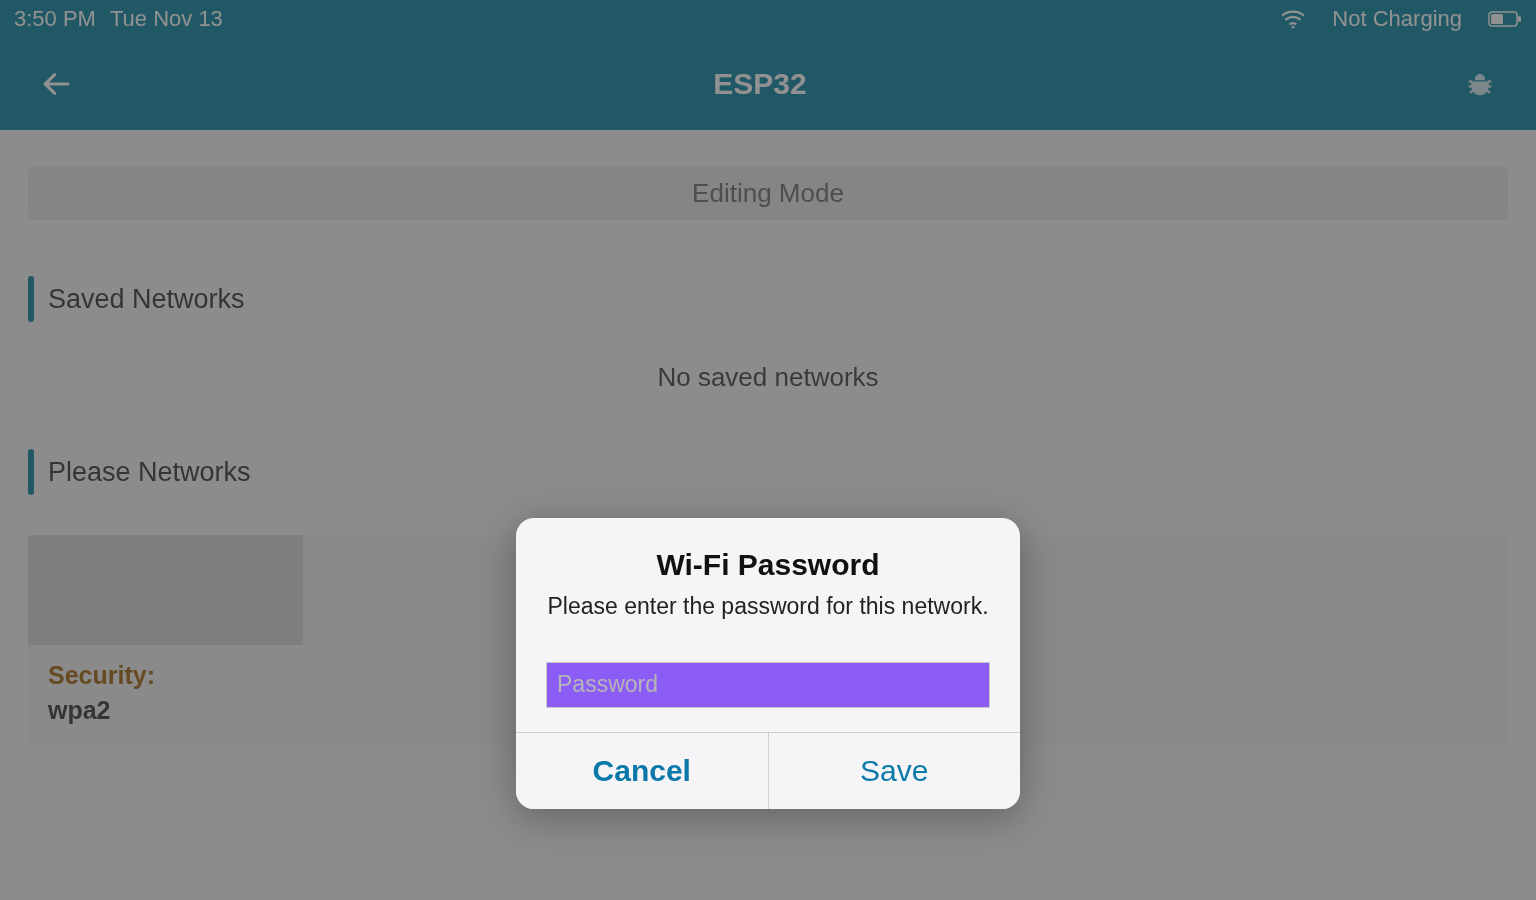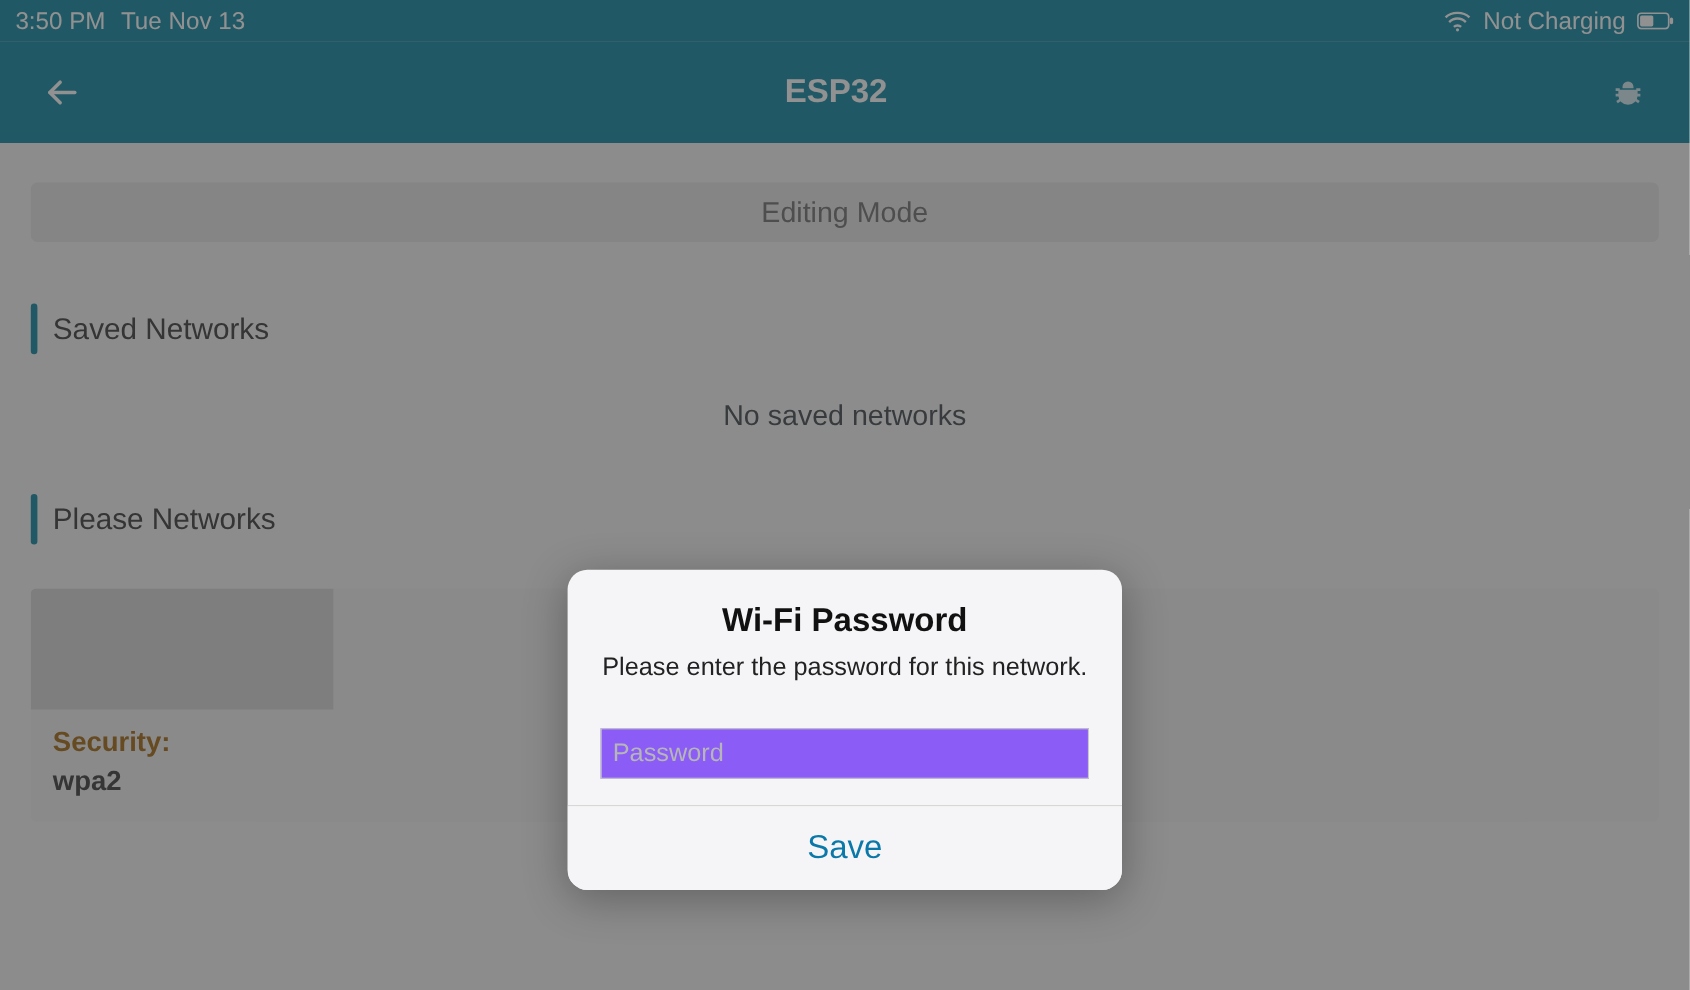--- a/index.html
+++ b/index.html
@@ -12,21 +12,21 @@
     background: #08829e;
     color: #ffffff;
     display: flex;
     align-items: center;
     justify-content: space-between;
     padding: 0 14px;
     font-size: 22px;
     font-weight: 500;
   }
   .status-left { display: flex; align-items: flex-end; gap: 14px; }
-  .status-right { display: flex; align-items: center; gap: 10px; }
+  .status-right { display: flex; align-items: center; gap: 26px; }
   .wifi-glyph, .battery-glyph { display: inline-flex; align-items: center; }
 
   .nav-bar {
     height: 92px;
     background: #08829e;
     color: #ffffff;
     display: flex;
     align-items: center;
     justify-content: space-between;
     padding: 0 38px 0 38px;
@@ -271,15 +271,16 @@
 
 <div class="modal">
   <div class="modal-head" style="border-bottom:none;">
     <div class="modal-title">Wi-Fi Password</div>
     <div class="modal-msg">Please enter the password for this network.</div>
   </div>
   <div class="modal-input-wrap">
     <input class="modal-input" type="text" autofocus="" placeholder="Password" style="">
   </div>
   <div class="modal-actions">
+    <button class="modal-btn secondary">Cancel</button>
     <button class="modal-btn">Save</button>
   </div>
 </div>
 
 </body></html>

